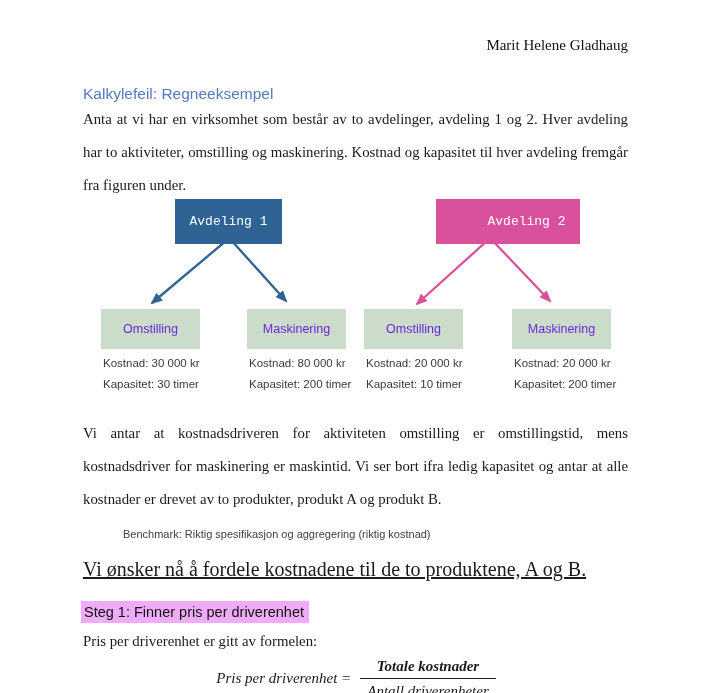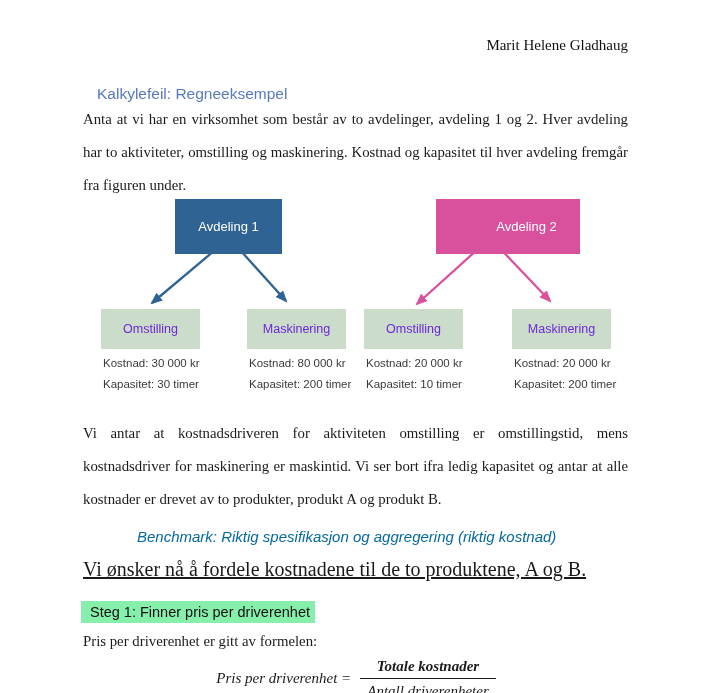--- a/index.html
+++ b/index.html
@@ -3,56 +3,56 @@
 <meta charset="utf-8">
 <style>
   html, body { margin:0; padding:0; background:#fff; }
   .page {
     position:relative; width:712px; height:693px; background:#ffffff;
     overflow:hidden; font-family:"Liberation Serif", serif; color:#1a1a1a;
   }
   .author {
     position:absolute; top:37px; right:84px; font-size:15px; color:#111;
   }
-  .h-sans { font-family:"Liberation Sans", sans-serif;margin-left:14px; }
+  .h-sans { font-family:"Liberation Sans", sans-serif; }
   .heading1 {
     position:absolute; left:83px; top:85px; font-size:15.5px; color:#5779BE;
   }
   .para {
     position:absolute; left:83px; width:545px; font-size:14.8px;
     line-height:33px; text-align:justify; text-align-last:left;
   }
   #para1 { top:103px; }
   #para2 { top:417px; }
   .heading2 {
-    position:absolute; left:123px; top:528px; font-size:15px; color:#0369a1;font-style:italic;
+    position:absolute; left:123px; top:528px; font-size:11px; color:#404040;
   }
   #para3 { position:absolute; left:83px; top:558px; font-size:20px;text-decoration:underline; }
   .steg {
     position:absolute; left:81px; top:601px; font-family:"Liberation Sans", sans-serif;
-    font-size:14.5px; color:#111; background:#86efac; padding:3px 5px 3px 9px;
+    font-size:14.5px; color:#111; background:#f0abfc; padding:3px 5px 3px 3px;
   }
   #para4 { position:absolute; left:83px; top:633px; font-size:14.8px; }
 
   
   .formula {
     position:absolute; left:0; top:656px; width:712px;
     display:flex; justify-content:center; align-items:center;
     font-style:italic; font-size:15px; color:#1a1a1a;
   }
   .formula .lhs { margin-right:9px; }
   .frac { display:inline-block; text-align:center; }
   .frac .num { display:block; line-height:20px; padding:0 7px 2px 7px;font-weight:bold; }
   .frac .den { display:block; line-height:20px; padding:2px 7px 0 7px; border-top:1.3px solid #1a1a1a; }
 
   
   .dept {
-    position:absolute; top:199px; width:107px; height:55px;
+    position:absolute; top:199px; width:107px; height:45px;
     display:flex; align-items:center; justify-content:center;
-    color:#fff; font-family:Liberation Sans, sans-serif; font-size:13px;
+    color:#fff; font-family:Liberation Mono, monospace; font-size:13px;
   }
   #dept1 { left:175px; background:#2E6394; }
   #dept2 { left:436px; background:#D9519D;padding-left:37px; }
   .act {
     position:absolute; top:309px; width:99px; height:40px; background:#CBDCCA;
     display:flex; align-items:center; justify-content:center;
     font-family:"Liberation Sans", sans-serif; font-size:12.5px; color:#6d28d9;
   }
   #act1 { left:101px; } #act2 { left:247px; } #act3 { left:364px; } #act4 { left:512px; }
   .meta {

